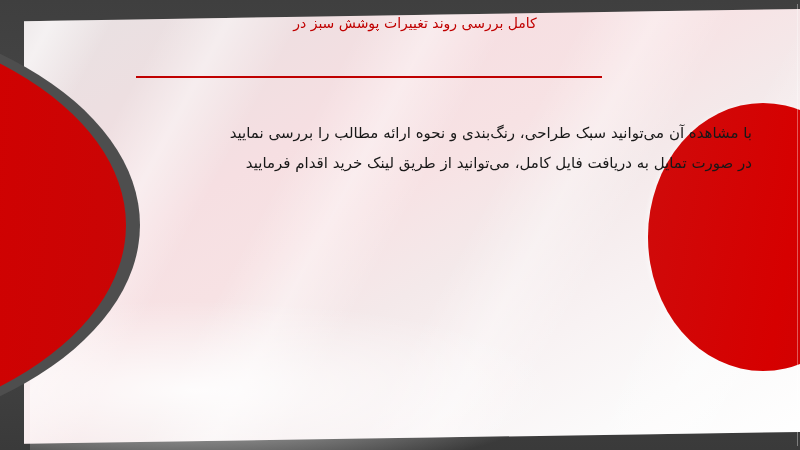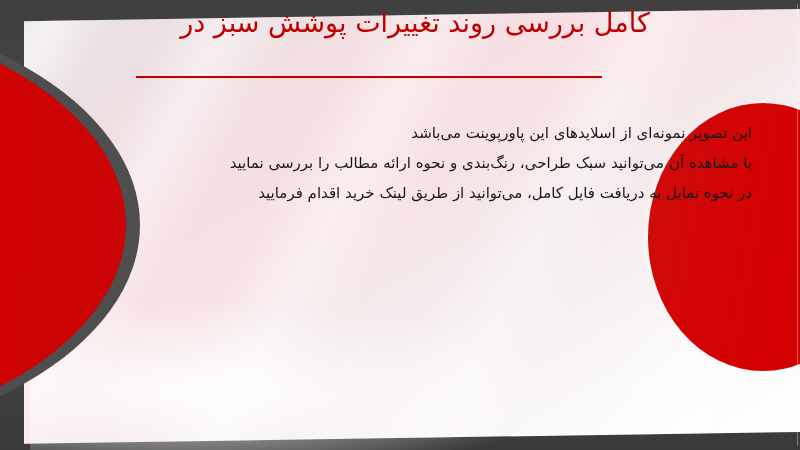--- a/index.html
+++ b/index.html
@@ -104,21 +104,21 @@
   
   .title-block {
     position: absolute;
     right: 40px;
     top: 8px;
     width: 690px;
     text-align: center;
   }
   .title-line {
     color: #c00000;
-    font-size: 27px;
+    font-size: 14px;
     line-height: 30px;
     font-weight: 400;
     letter-spacing: 0px;
     white-space: nowrap;
     direction: rtl;
   }
   .title-rule {
     position: absolute;
     left: 136px;
     top: 76px;
@@ -167,19 +167,18 @@
   <div class="arc-inner"></div>
 
   <div class="circle-right"></div>
 
   <div class="title-block">
     <div class="title-line">کامل بررسی روند تغییرات پوشش سبز در</div>
   </div>
   <div class="title-rule"></div>
 
   <div class="body-block">
-    <div class="body-line">این تصویر نمونه‌ای از اسلایدهای این پاورپوینت می‌باشد</div>
     <div class="body-line">با مشاهده آن می‌توانید سبک طراحی، رنگ‌بندی و نحوه ارائه مطالب را بررسی نمایید</div>
-    <div class="body-line">در نحوه تمایل به دریافت فایل کامل، می‌توانید از طریق لینک خرید اقدام فرمایید</div>
+    <div class="body-line">در صورت تمایل به دریافت فایل کامل، می‌توانید از طریق لینک خرید اقدام فرمایید</div>
   </div>
 
   <div class="inner-hairline"></div>
 </div>
 
 </body></html>

